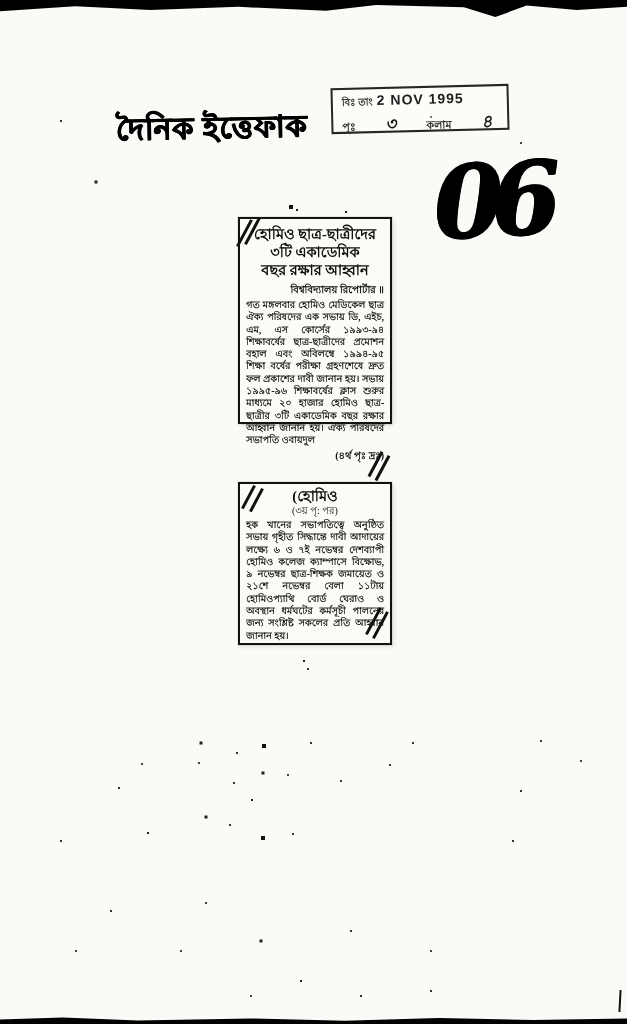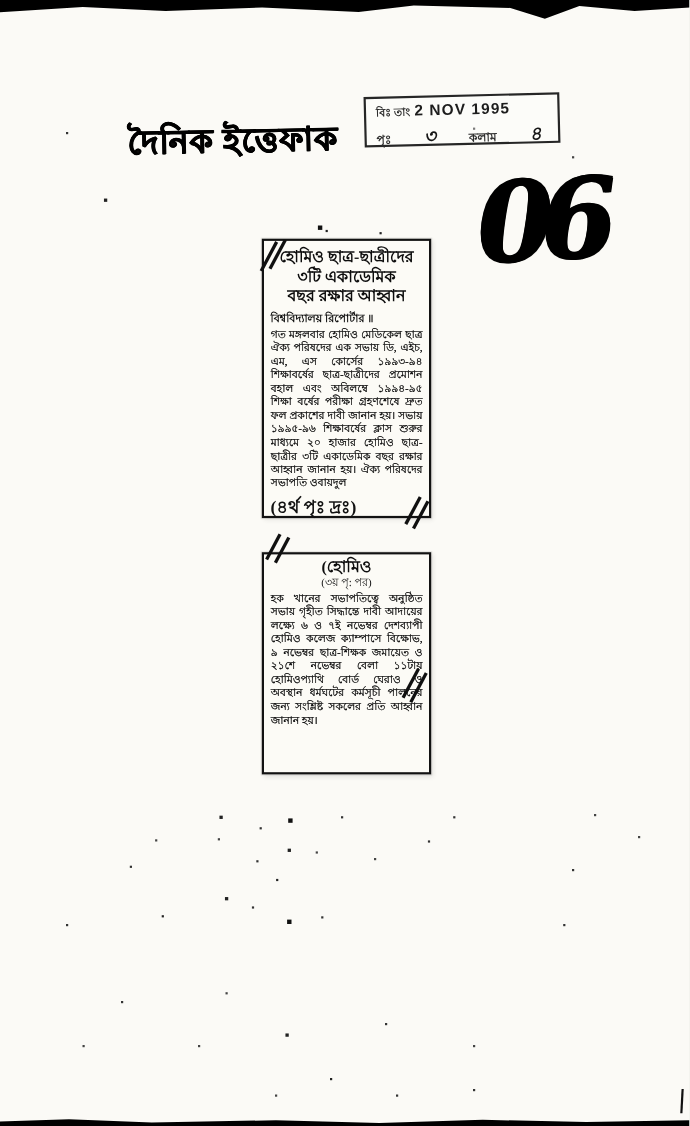--- a/index.html
+++ b/index.html
@@ -63,34 +63,34 @@
     transform:rotate(-3deg);
     text-shadow:1.5px 0 0 #000,0 1.5px 0 #000,1.5px 1.5px 0 #000;
   }
 
   
   .clipping{
     position:absolute;left:238px;width:154px;background:#fcfbf6;
     border:2.5px solid #121212;box-sizing:border-box;
     box-shadow:0 0 0 1px rgba(40,40,40,0.08),2px 2px 4px rgba(60,60,60,0.12);
   }
-  .clipping-main{top:217px;height:254px;padding:6px 6px 4px;}
-  .clipping-cont{top:502px;height:202px;padding:4px 6px 4px;}
+  .clipping-main{top:217px;height:207px;padding:6px 6px 4px;}
+  .clipping-cont{top:482px;height:163px;padding:4px 6px 4px;}
 
   .headline{
     text-align:center;font-weight:bold;font-size:14.5px;line-height:18px;color:#0d0d0d;
   }
   .byline{
-    font-size:10px;font-weight:bold;text-align:left;margin-top:3px;color:#111;
+    font-size:10px;font-weight:bold;text-align:right;margin-top:3px;color:#111;
   }
   .news-body{
     font-size:9.7px;line-height:12.3px;text-align:justify;color:#161616;
     text-shadow:0.3px 0 0 #161616;
   }
-  .cont-note{text-align:left;font-size:16px;font-weight:bold;margin-top:1px;color:#111;}
+  .cont-note{text-align:right;font-size:10px;font-weight:bold;margin-top:1px;color:#111;}
 
   .cont-title{text-align:center;font-weight:bold;font-size:14.5px;line-height:17px;color:#0d0d0d;}
   .cont-subtitle{text-align:center;font-weight:normal;font-size:10px;line-height:12px;margin-bottom:2px;color:#111;}
 
   
   .slash{position:absolute;width:2.5px;background:#101010;transform:rotate(28deg);transform-origin:center;}
   .s1a{left:243px;top:218px;height:30px;}
   .s1b{left:251px;top:216px;height:30px;}
   .s2a{left:374px;top:450px;height:28px;}
   .s2b{left:381px;top:454px;height:28px;}

